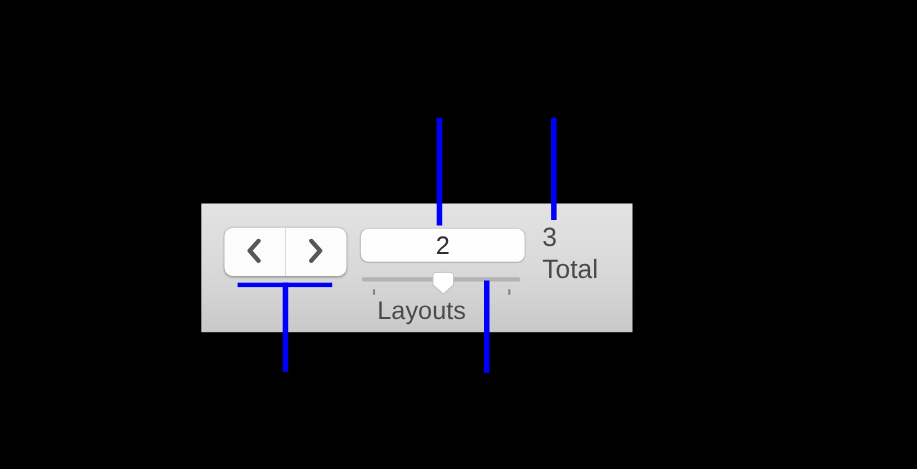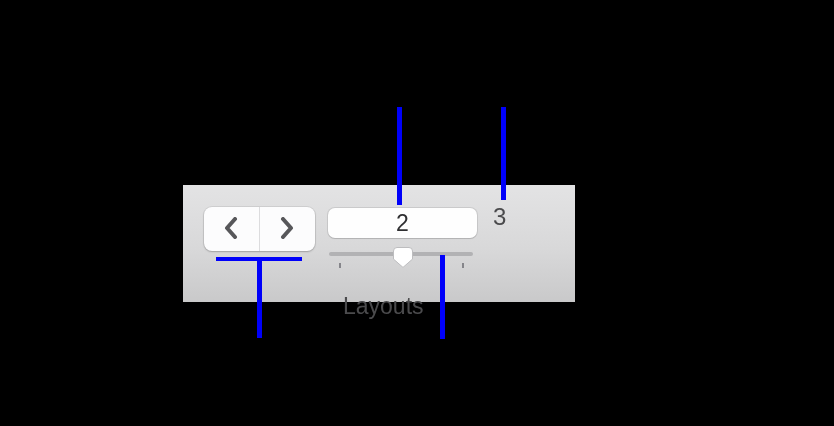--- a/index.html
+++ b/index.html
@@ -89,21 +89,20 @@
   }
   .tick-left  { left: 156px; }
   .tick-right { left: 279px; }
 
   .slider-label {
     position: absolute;
     left: 160px; top: 84px;
     font-size: 23px;
     color: #4b4b4d;
     white-space: nowrap;
-    margin-top: 24px;
   }
 
   
   .callout { position: absolute; background: #0000fa; }
   .co-field   { left: 397px; top: 107px; width: 5px;  height: 98px; }
   .co-total   { left: 501px; top: 107px; width: 5px;  height: 93px; }
   .co-nav-h   { left: 216px; top: 257px; width: 86px; height: 4px;  }
   .co-nav-v   { left: 257px; top: 257px; width: 5px;  height: 81px; }
   .co-slider  { left: 440px; top: 255px; width: 5px;  height: 84px; }
 </style>
@@ -128,20 +127,21 @@
             <path d="M3 2 L11 11 L3 20" fill="none" stroke="#57575a" stroke-width="4" stroke-linecap="round" stroke-linejoin="round"></path>
           </svg>
         </span>
       </button>
     </div>
 
     <div class="layout-field">2</div>
 
     <div class="total-block">
       <div>3</div>
+      <div>Total</div>
     </div>
 
     <div class="slider-track"></div>
     <div class="slider-tick tick-left"></div>
     <div class="slider-tick tick-right"></div>
     <div class="slider-thumb">
       <svg width="20" height="21" viewBox="0 0 20 21" aria-hidden="true">
         <path d="M4 0.5 H16 A3.5 3.5 0 0 1 19.5 4 V12.1 L10 20.4 L0.5 12.1 V4 A3.5 3.5 0 0 1 4 0.5 Z" fill="#ffffff" stroke="#bdbdbf" stroke-width="1"></path>
       </svg>
     </div>

